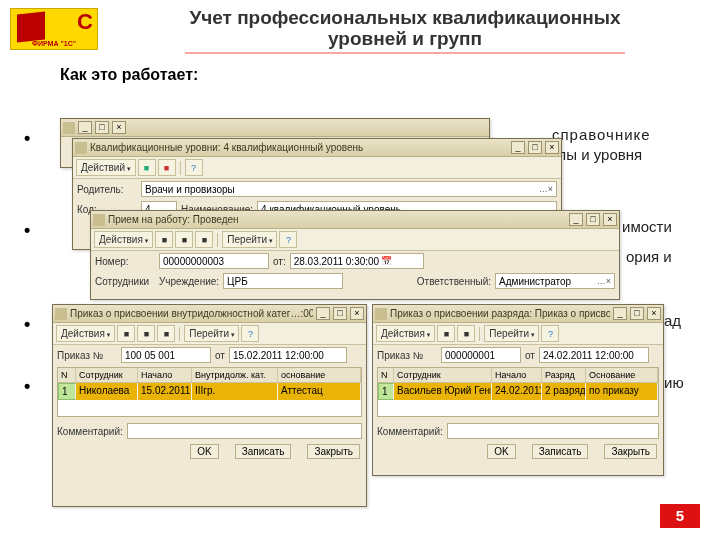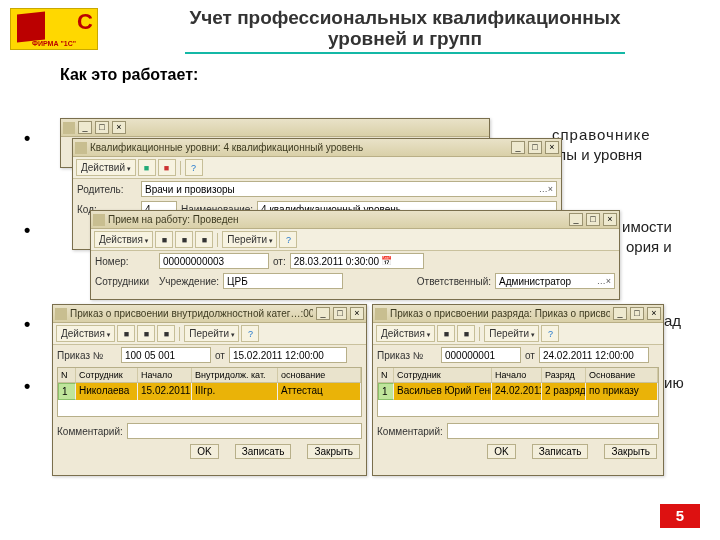--- a/index.html
+++ b/index.html
@@ -38,21 +38,21 @@
     font: bold 7px Arial;
     color: #b00;
   }
   .title {
     position: absolute;
     top: 8px; left: 110px; right: 20px;
     text-align: center;
     font: bold 19px/1.1 Arial;
     color: #333;
   }
-  .title .u { display:inline-block; border-bottom:2px solid #14b8a6; padding:0 4px 2px; }
+  .title .u { display:inline-block; border-bottom:2px solid #fca5a5; padding:0 4px 2px; }
   .subtitle {
     position: absolute;
     top: 66px; left: 60px;
     font: bold 16px Arial;
   }
   .bgtext {
     position: absolute;
     font: 15px Arial;
     color: #222;
     white-space: pre;
@@ -151,21 +151,21 @@
 <div class="subtitle">Как это работает:</div>
 
 <div class="bullet" style="top:128px;left:24px">•</div>
 <div class="bullet" style="top:220px;left:24px">•</div>
 <div class="bullet" style="top:314px;left:24px">•</div>
 <div class="bullet" style="top:376px;left:24px">•</div>
 
 <div class="bgtext" style="top:126px;left:552px;text-align:left;letter-spacing:1px">справочнике</div>
 <div class="bgtext" style="top:146px;left:550px">ппы и уровня</div>
 <div class="bgtext" style="top:218px;left:622px">имости</div>
-<div class="bgtext" style="top:238px;left:626px">ория и</div>
+<div class="bgtext" style="top:248px;left:626px">ория и</div>
 <div class="bgtext" style="top:312px;left:664px">ад</div>
 <div class="bgtext" style="top:374px;left:664px">ию</div>
 
 <div class="pagebadge">5</div>
 
 <div class="win" style="top:118px;left:60px;width:430px;height:50px">
   <div class="tbar">
     <span class="ico"></span>
     <span class="wbtn">_</span>
     <span class="wbtn">□</span>
@@ -260,21 +260,21 @@
       </div>
     <div style="flex:1"></div>
     <div class="flabel" style="min-width:auto">Ответственный:</div>
     <div class="inp" style="width:120px">
         <span>Администратор</span>
         <span class="clr">…×</span>
       </div>
   </div>
 </div>
 
-<div class="win" style="top:304px;left:52px;width:315px;height:172px">
+<div class="win" style="top:304px;left:52px;width:315px;height:203px">
   <div class="tbar">
     <span class="ico"></span>
     <span class="ttl">Приказ о присвоении внутридолжностной катег…:00</span>
     <span class="wbtn">_</span>
     <span class="wbtn">□</span>
     <span class="wbtn">×</span>
   </div>
   <div class="toolbar">
     <div class="tbtn">
         <span class="lbl">Действия</span>

